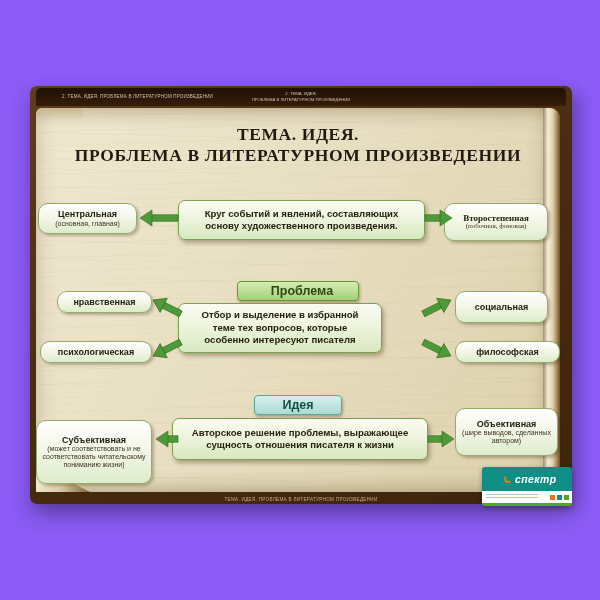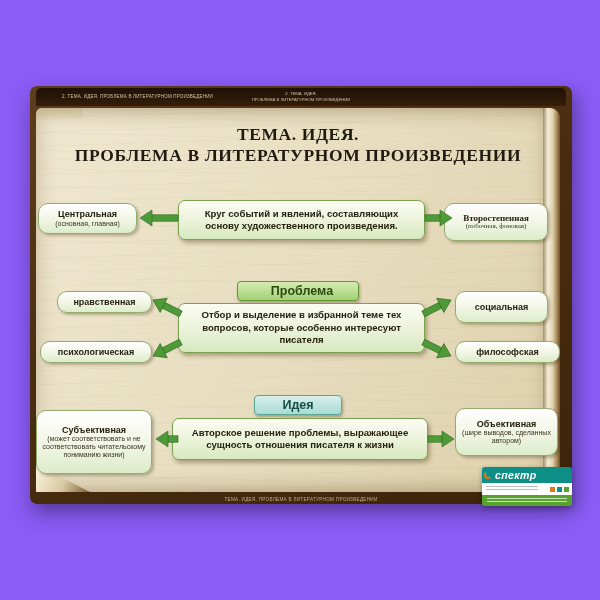--- a/index.html
+++ b/index.html
@@ -47,47 +47,47 @@
   .sec-header.tema{ top:70px; width:118px; background:linear-gradient(#f0f7d8, var(--tema-header-bg)); border-color:#8fae4e; color:#4c5a1c; }
   .sec-header.problema{ top:173px; width:122px; background:linear-gradient(#d6ecb2, var(--problema-header-bg)); border-color:#639a36; color:#2c4a10;padding-left:8px; }
   .sec-header.ideya{ top:287px; width:88px; background:linear-gradient(#d8efeb, var(--ideya-header-bg)); border-color:#5ba79a; color:#174d45; }
 
   .center-box{ position:absolute; display:flex; align-items:center; justify-content:center; text-align:center;
     font-weight:bold; font-size:9.6px; line-height:1.3; color:#26220f; padding:3px 14px;
     border:1.4px solid var(--box-border-green); border-radius:7px;
     background:linear-gradient(#fbfcf3 0%, #eef4dd 45%, #d7e9c0 100%);
     box-shadow:2px 3px 4px rgba(60,40,10,.35); }
   .box-tema-center{ left:142px; top:92px; width:247px; height:40px; }
-  .box-problema-center{ left:142px; top:195px; width:247px; height:50px; }
+  .box-problema-center{ left:142px; top:195px; width:204px; height:50px; }
   .box-ideya-center{ left:136px; top:310px; width:256px; height:42px; }
 
   .side-box{ position:absolute; display:flex; flex-direction:column; align-items:center; justify-content:center;
     text-align:center; border:1px solid #93ab6c; border-radius:10px; padding:2px 4px; color:#26220f;
     background:linear-gradient(#ffffff 0%, #f2f6e6 50%, #ddeccb 100%);
     box-shadow:2px 2px 3px rgba(60,40,10,.3); }
   .side-title{ font-weight:bold; font-size:9px; line-height:1.15; }
   .side-sub{ font-size:7px; line-height:1.12; color:#3a3320; }
   .box-tema-left{ left:2px; top:95px; width:99px; height:31px; }
   .box-tema-right{ left:408px; top:95px; width:104px; height:38px;font-family:Liberation Serif, serif; }
   .box-problema-lt{ left:21px; top:183px; width:95px; height:22px; }
   .box-problema-lb{ left:4px; top:233px; width:112px; height:22px; }
   .box-problema-rt{ left:419px; top:183px; width:93px; height:32px; }
   .box-problema-rb{ left:419px; top:233px; width:105px; height:22px; }
-  .box-ideya-left{ left:0px; top:302px; width:116px; height:64px; }
+  .box-ideya-left{ left:0px; top:312px; width:116px; height:64px; }
   .box-ideya-right{ left:419px; top:300px; width:103px; height:48px; }
 
   .footer-caption{ position:absolute; bottom:2px; left:0; right:0; text-align:center;
     font-size:4.6px; color:#c4ad82; letter-spacing:.3px; }
 
   .arrows{ position:absolute; inset:0; width:600px; height:600px; pointer-events:none; }
   .arrows rect, .arrows polygon{ fill:var(--arrow-green); stroke:#2d651d; stroke-width:.6; }
 
   .logo{ position:absolute; left:482px; top:467px; width:90px; height:39px; border-radius:3px; overflow:hidden;
     box-shadow:0 2px 5px rgba(0,0,0,.3); }
-  .logo-top{ height:16px; background:var(--logo-teal); display:flex; align-items:center; padding-left:2px;
+  .logo-top{ height:24px; background:var(--logo-teal); display:flex; align-items:center; padding-left:22px;
     color:#fff; font-weight:bold; font-style:italic; font-size:10.5px; letter-spacing:.4px; }
   .logo-swoosh{ width:8px; height:8px; border:2px solid transparent; border-bottom-color:var(--logo-orange);
     border-left-color:var(--logo-orange); border-radius:50%; margin-right:3px; }
   .logo-mid{ height:12px; background:#fff; display:flex; align-items:center; justify-content:flex-end;
     gap:2px; padding-right:3px; position:relative; }
   .logo-mid::before{ content:""; position:absolute; left:4px; top:3px; width:52px; height:6px; opacity:.7;
     background:repeating-linear-gradient(#9aa0a6 0 1px, transparent 1px 3px); }
   .sq{ width:5px; height:5px; display:inline-block; }
   .sq1{ background:var(--logo-orange); } .sq2{ background:var(--logo-teal); } .sq3{ background:var(--logo-green); }
   .logo-bottom{ height:11px; background:var(--logo-green); position:relative; }

